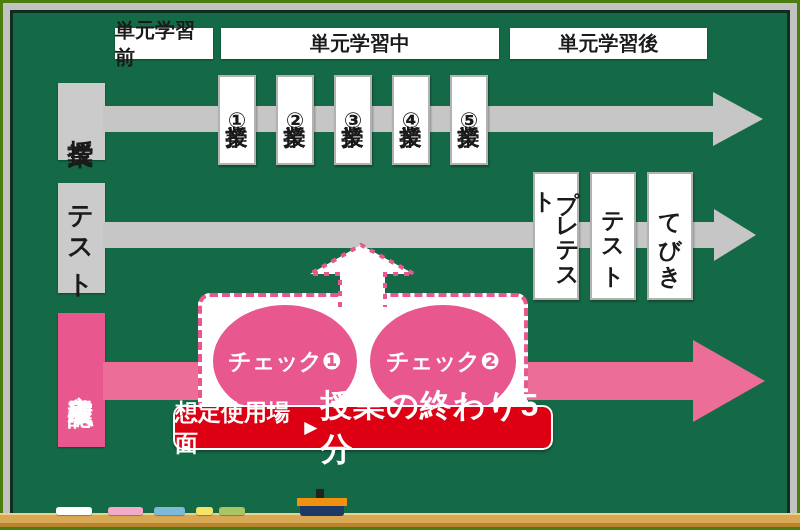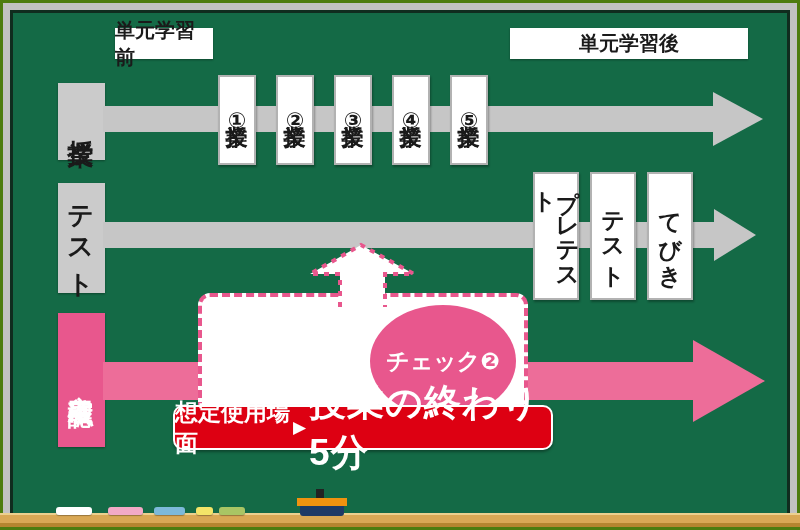--- a/index.html
+++ b/index.html
@@ -13,21 +13,21 @@
   .stage{position:relative;width:800px;height:530px;background:#4d7c0f;overflow:hidden;}
   .metal-frame{position:absolute;left:3px;top:3px;width:794px;height:512px;background:var(--frame-gray);}
   .board-dark-line{position:absolute;left:10px;top:10px;width:780px;height:505px;background:var(--frame-dark);}
   .board-green{position:absolute;left:13px;top:13px;width:774px;height:502px;background:var(--green);}
 
   
   .phase{position:absolute;top:28px;height:31px;background:#fff;display:flex;align-items:center;justify-content:center;
          font-weight:bold;font-size:20px;color:var(--ink);box-shadow:0 1px 2px rgba(0,0,0,.35);}
   .phase.pre{left:115px;width:98px;}
   .phase.mid{left:221px;width:278px;}
-  .phase.post{left:510px;width:238px;font-family:Liberation Serif, serif;}
+  .phase.post{left:510px;width:197px;font-family:Liberation Serif, serif;}
 
   
   .vtext{writing-mode:vertical-rl;text-orientation:upright;display:flex;align-items:center;justify-content:center;}
 
   
   .rowlabel{position:absolute;left:58px;width:47px;color:var(--ink);background:var(--label-gray);
             font-weight:bold;font-size:26px;letter-spacing:3px;box-shadow:0 1px 2px rgba(0,0,0,.35);}
   .rowlabel.lesson{top:83px;height:77px;}
   .rowlabel.test{top:183px;height:110px;}
   .rowlabel.retention{top:313px;height:134px;background:var(--deep-pink);color:#fff;font-size:25px;letter-spacing:2px;}
@@ -57,41 +57,42 @@
   .ellipse{position:absolute;top:305px;height:112px;background:var(--deep-pink);border-radius:50%;
            display:flex;align-items:center;justify-content:center;color:#fff;font-weight:bold;font-size:23px;z-index:4;}
   .e1{left:213px;width:144px;}
   .e2{left:370px;width:146px;}
 
   .usage{position:absolute;left:173px;top:405px;width:380px;height:45px;background:var(--red);
          border:2px solid #fff;border-radius:10px;display:flex;align-items:center;justify-content:center;
          color:#fff;z-index:5;box-shadow:0 2px 3px rgba(0,0,0,.35);}
   .usage .prefix{font-size:23px;font-weight:bold;}
   .usage .marker{font-size:17px;margin:0 3px;}
-  .usage .big{font-size:37px;font-weight:bold;letter-spacing:1px;}
+  .usage .big{font-size:32px;font-weight:bold;letter-spacing:1px;}
 
   
   .tray{position:absolute;left:0;top:513px;width:800px;height:14px;z-index:6;
         background:linear-gradient(to bottom,#ecd08e 0,#ecd08e 2px,var(--tray) 2px,var(--tray) 10px,#b5852f 10px,#b5852f 14px);}
   .chalk{position:absolute;top:507px;height:8px;border-radius:3px;z-index:7;box-shadow:0 1px 1px rgba(0,0,0,.3);}
   .ch0{left:56px;width:36px;} .ch1{left:108px;width:35px;} .ch2{left:154px;width:31px;}
   .ch3{left:196px;width:17px;} .ch4{left:219px;width:26px;}
   .eraser-handle{position:absolute;left:316px;top:489px;width:8px;height:12px;background:#222;z-index:7;}
   .eraser-band{position:absolute;left:297px;top:498px;width:50px;height:8px;background:#f0920f;z-index:8;}
   .eraser-body{position:absolute;left:300px;top:506px;width:44px;height:10px;background:#1d3a66;z-index:8;border-radius:0 0 3px 3px;}
 </style>
 </head>
 <body>
 
 <div class="stage">
   <div class="metal-frame"></div>
   <div class="board-dark-line"></div>
   <div class="board-green"></div>
 
   <div class="phase pre">単元学習前</div>
+  <div class="phase mid">単元学習中</div>
   <div class="phase post">単元学習後</div>
 
   <div class="rowlabel lesson vtext">授業</div>
   <div class="rowlabel test vtext">テスト</div>
   <div class="rowlabel retention vtext">定着確認</div>
 
   <div class="shaft a1-shaft"></div>
   <div class="head  a1-head"></div>
   <div class="shaft a2-shaft"></div>
   <div class="head  a2-head"></div>
@@ -105,20 +106,21 @@
   <div class="wbox lesson-box lb4 vtext">授業⑤</div>
 
   <div class="wbox test-box tb0 vtext">プレテスト</div>
   <div class="wbox test-box tb1 vtext">テスト</div>
   <div class="wbox test-box tb2 vtext">てびき</div>
 
   <div class="check-box"></div>
   <svg class="up-arrow" width="118" height="66" viewBox="0 0 118 66">
     <path d="M37,66 L37,33 L7,33 L58,4 L111,33 L82,33 L82,66" fill="#ffffff" stroke="#e8578d" stroke-width="4" stroke-dasharray="5 6" stroke-linejoin="miter"></path>
   </svg>
+  <div class="ellipse e1">チェック❶</div>
   <div class="ellipse e2">チェック❷</div>
 
   <div class="usage">
     <span class="prefix">想定使用場面</span>
     <span class="marker">▶</span>
     <span class="big">授業の終わり5分</span>
   </div>
 
   <div class="tray"></div>
   <div class="chalk ch0" style="background: rgb(255, 255, 255);"></div>

